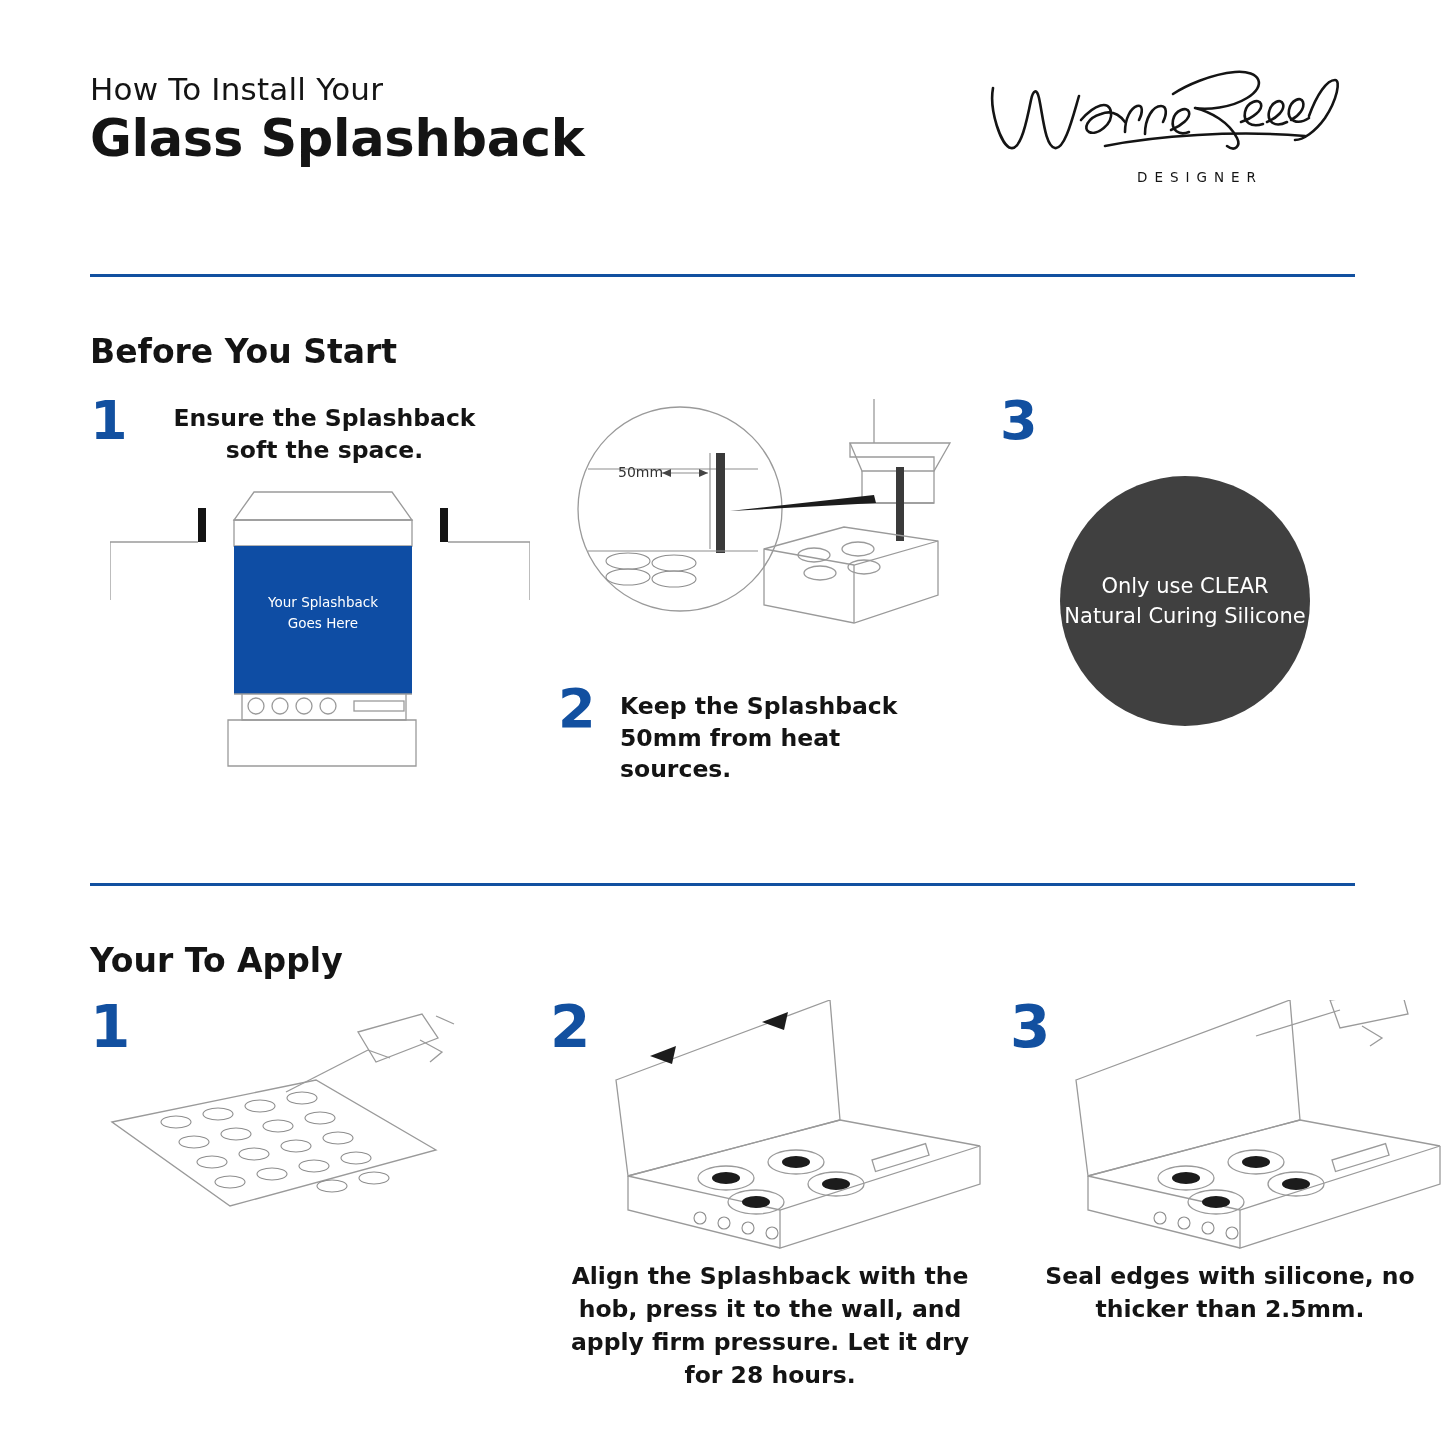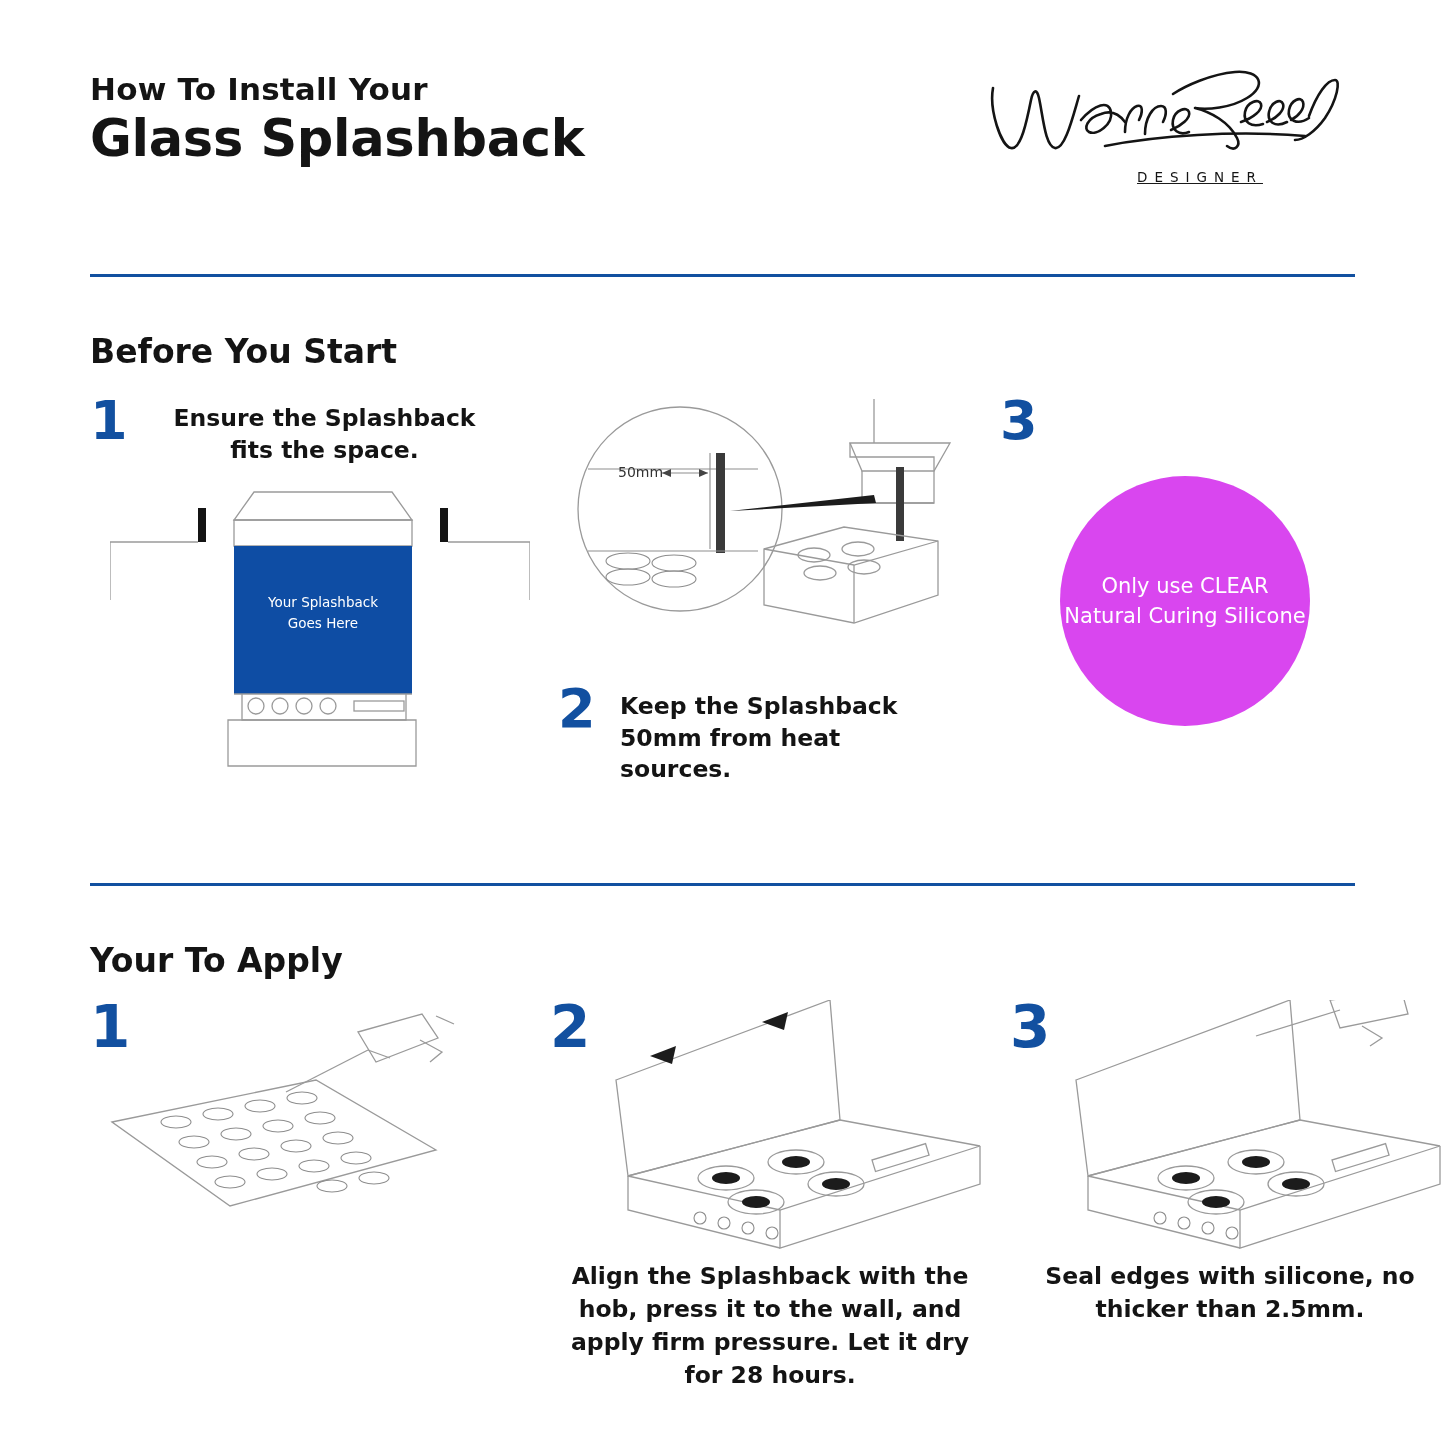--- a/index.html
+++ b/index.html
@@ -23,40 +23,39 @@
   }
 
   
   .header {
     position: relative;
     padding-top: 72px;
     height: 160px;
   }
   .title-small {
     font-size: 31px;
-    font-weight: bold;
+    font-weight: normal;
     letter-spacing: 0.2px;
     color: #141414;
     line-height: 1.1;
   }
   .title-large {
     font-size: 51px;
     font-weight: bold;
     letter-spacing: -0.3px;
     color: #141414;
     line-height: 1.15;
     margin-top: 4px;
   }
   .logo {
     position: absolute;
     right: 0;
     top: 60px;
     width: 370px;
     text-align: center;
-    text-decoration: underline;
   }
   .logo-sub {
     font-size: 13.5px;
     letter-spacing: 7px;
     color: #141414;
     text-align: center;
     margin-top: -6px;
     padding-left: 60px;
   }
 
@@ -106,21 +105,21 @@
     color: #141414;
     line-height: 1.35;
     padding-top: 8px;
   }
   .step-text.center { text-align: center; }
 
   .circle-note {
     width: 250px;
     height: 250px;
     border-radius: 50%;
-    background: #d946ef;
+    background: #404040;
     color: #ffffff;
     display: flex;
     align-items: center;
     justify-content: center;
     text-align: center;
     font-size: 21px;
     line-height: 1.45;
     margin: 30px auto 0 60px;
   }
 
@@ -191,21 +190,21 @@
 
   <div class="rule rule-top"></div>
 
   <div class="section-title">Before You Start</div>
 
   <div class="bys-grid">
 
     <div class="col col-1">
       <div class="step-head">
         <div class="step-num">1</div>
-        <div class="step-text center" style="width:345px">Ensure the Splashback fits the space.</div>
+        <div class="step-text center" style="width:345px">Ensure the Splashback soft the space.</div>
       </div>
 
       <svg width="420" height="300" viewBox="0 0 420 300" style="margin-top:14px;margin-left:20px">
 
         <rect x="88" y="28" width="8" height="34" fill="#141414"></rect>
         <rect x="330" y="28" width="8" height="34" fill="#141414"></rect>
 
         <path class="fine" d="M0 62 H88 M338 62 H420"></path>
         <path class="fine" d="M0 62 V120 M420 62 V120"></path>
 

